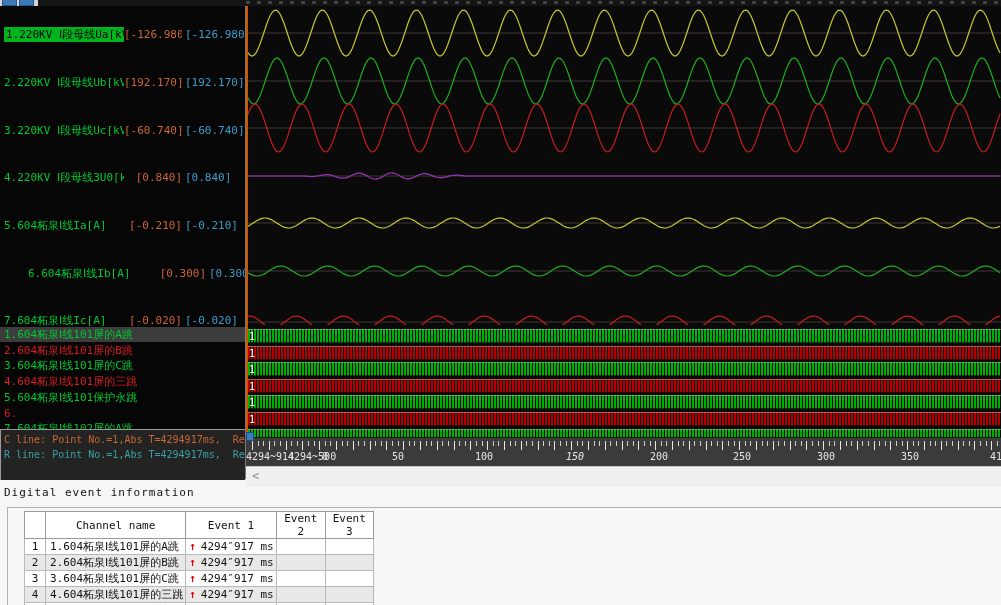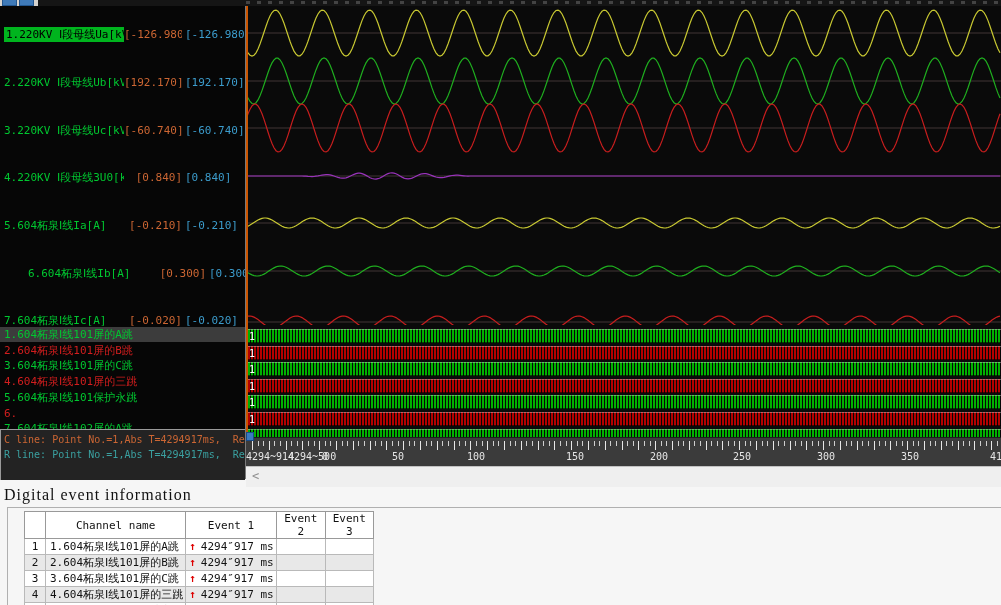--- a/index.html
+++ b/index.html
@@ -52,21 +52,21 @@
   #cursor-handle{position:absolute;left:246px;top:432px;width:8px;height:9px;background:#3a7abf;
       border:1px solid #184a88;z-index:6;box-sizing:border-box;}
 
   
   #hscroll{position:absolute;left:246px;top:466px;width:755px;height:20px;background:#efefef;
       border-top:1px solid #c2c2c2;z-index:3;}
   #hscroll .larrow{position:absolute;left:6px;top:2px;color:#8f8f8f;font-size:12px;cursor:default;}
 
   
   #bottom-pane{position:absolute;left:0;top:479px;width:1001px;height:126px;background:#f6f6f6;}
-  #section-title{position:absolute;left:4px;top:7px;font-size:16px;color:#111;letter-spacing:1px;font-family:Liberation Serif, serif;}
+  #section-title{position:absolute;left:4px;top:7px;font-size:11px;color:#111;letter-spacing:1px;}
   #pane-sep-h{position:absolute;left:7px;top:28px;right:0;height:0;border-top:1px solid #b0b0b0;}
   #pane-sep-v{position:absolute;left:7px;top:28px;width:0;height:98px;border-left:1px solid #b0b0b0;}
 
   #event-table{position:absolute;left:24px;top:32px;border-collapse:collapse;background:#fff;
       font-size:11px;color:#111;border:1px solid #444;}
   #event-table th{height:18px;font-weight:normal;border:1px solid #999;padding:0 2px;}
   #event-table td{height:15px;border:1px solid #b9b9b9;padding:0 2px;white-space:nowrap;overflow:hidden;}
   #event-table tr.stripe td{background:#e8e8e8;}
   #event-table .cnum{text-align:center;}
   #event-table .cname{text-align:left;padding-left:4px;}
@@ -180,22 +180,22 @@
     </div>
   <div id="cursor-line"></div>
 
   <div id="ruler">
     <div class="ticks-small"></div>
     <div class="ticks-big"></div>
   <span class="rlabel" style="left: 0px;">4294~914</span>
       <span class="rlabel" style="left: 42px;">4294~500</span>
       <span class="rlabel" style="left: 79px; transform: translateX(-50%);">0</span>
       <span class="rlabel" style="left: 152px; transform: translateX(-50%);">50</span>
-      <span class="rlabel" style="left: 230px; transform: translateX(-50%);">100</span>
-      <span class="rlabel" style="left: 329px; transform: translateX(-50%);">150</span>
+      <span class="rlabel" style="left: 238px; transform: translateX(-50%);">100</span>
+      <span class="rlabel" style="left: 329px; transform: translateX(-50%); font-style: italic;">150</span>
       <span class="rlabel" style="left: 413px; transform: translateX(-50%);">200</span>
       <span class="rlabel" style="left: 496px; transform: translateX(-50%);">250</span>
       <span class="rlabel" style="left: 580px; transform: translateX(-50%);">300</span>
       <span class="rlabel" style="left: 664px; transform: translateX(-50%); text-align: right;">350</span>
       <span class="rlabel" style="left: 744px;">41</span>
     </div>
   <div id="cursor-handle"></div>
 
   <div id="hscroll">
     <span class="larrow">&lt;</span>

